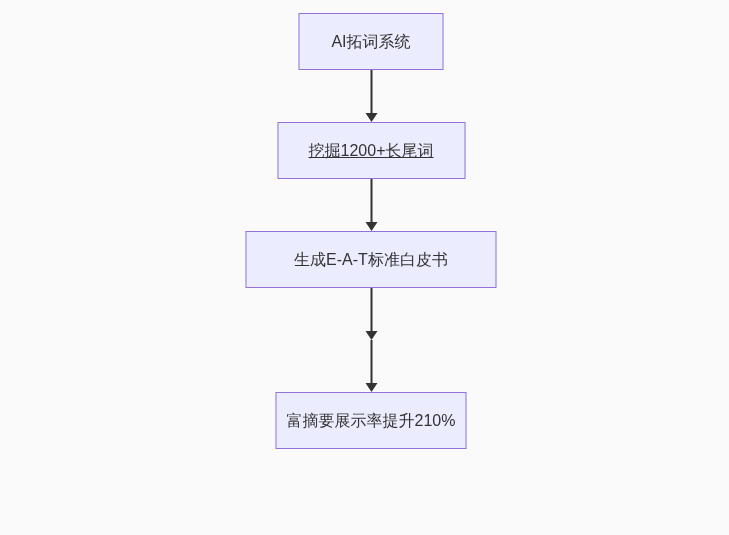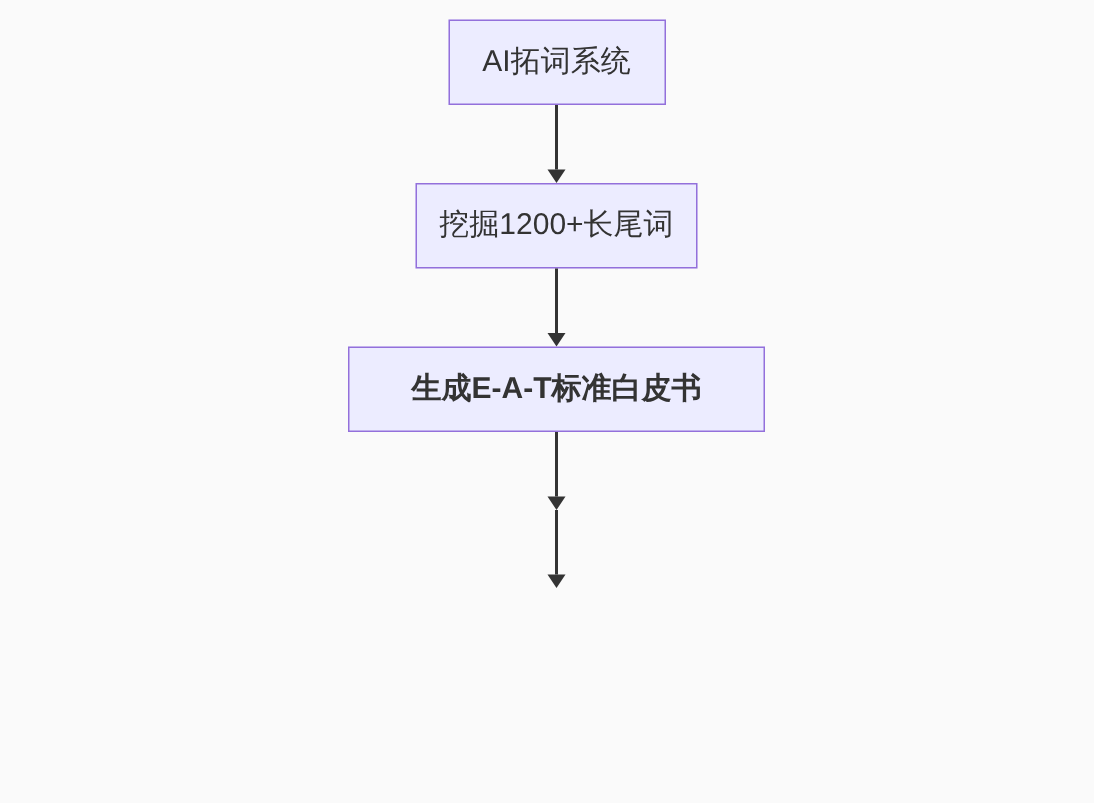--- a/index.html
+++ b/index.html
@@ -24,35 +24,35 @@
     transform: translateX(-50%);
     display: flex;
     flex-direction: column;
     align-items: center;
   }
   .node {
     height: 57px;
     background: var(--node-fill);
     border: 1px solid var(--node-border);
     color: var(--text);
-    font-size: 20px;
+    font-size: 16px;
     line-height: 19px;
     display: flex;
     align-items: center;
     justify-content: center;
     text-align: center;
     white-space: nowrap;
     padding: 0 10px;
   }
   
   .node:nth-of-type(1) { width: 145px; }
   .node:nth-of-type(2) { width: 186px; }
-  .node:nth-of-type(3) { width: 188px; }
+  .node:nth-of-type(3) { width: 188px; text-decoration: underline; }
   .node:nth-of-type(4) { width: 216px; }
-  .node:nth-of-type(5) { width: 278px; font-weight: bold; }
+  .node:nth-of-type(5) { width: 251px; }
   .connector {
     height: 52px;
     width: 14px;
     position: relative;
     display: flex;
     flex-direction: column;
     align-items: center;
   }
   .connector .line {
     width: 2px;
@@ -98,14 +98,17 @@
     <div class="line"></div>
     <div class="arrowhead"></div>
   </div>
 
 
   <div class="connector">
     <div class="line"></div>
     <div class="arrowhead"></div>
   </div>
 
+  <div class="node">
+    <span>富摘要展示率提升210%</span>
+  </div>
 
 </div>
 
 </body></html>

